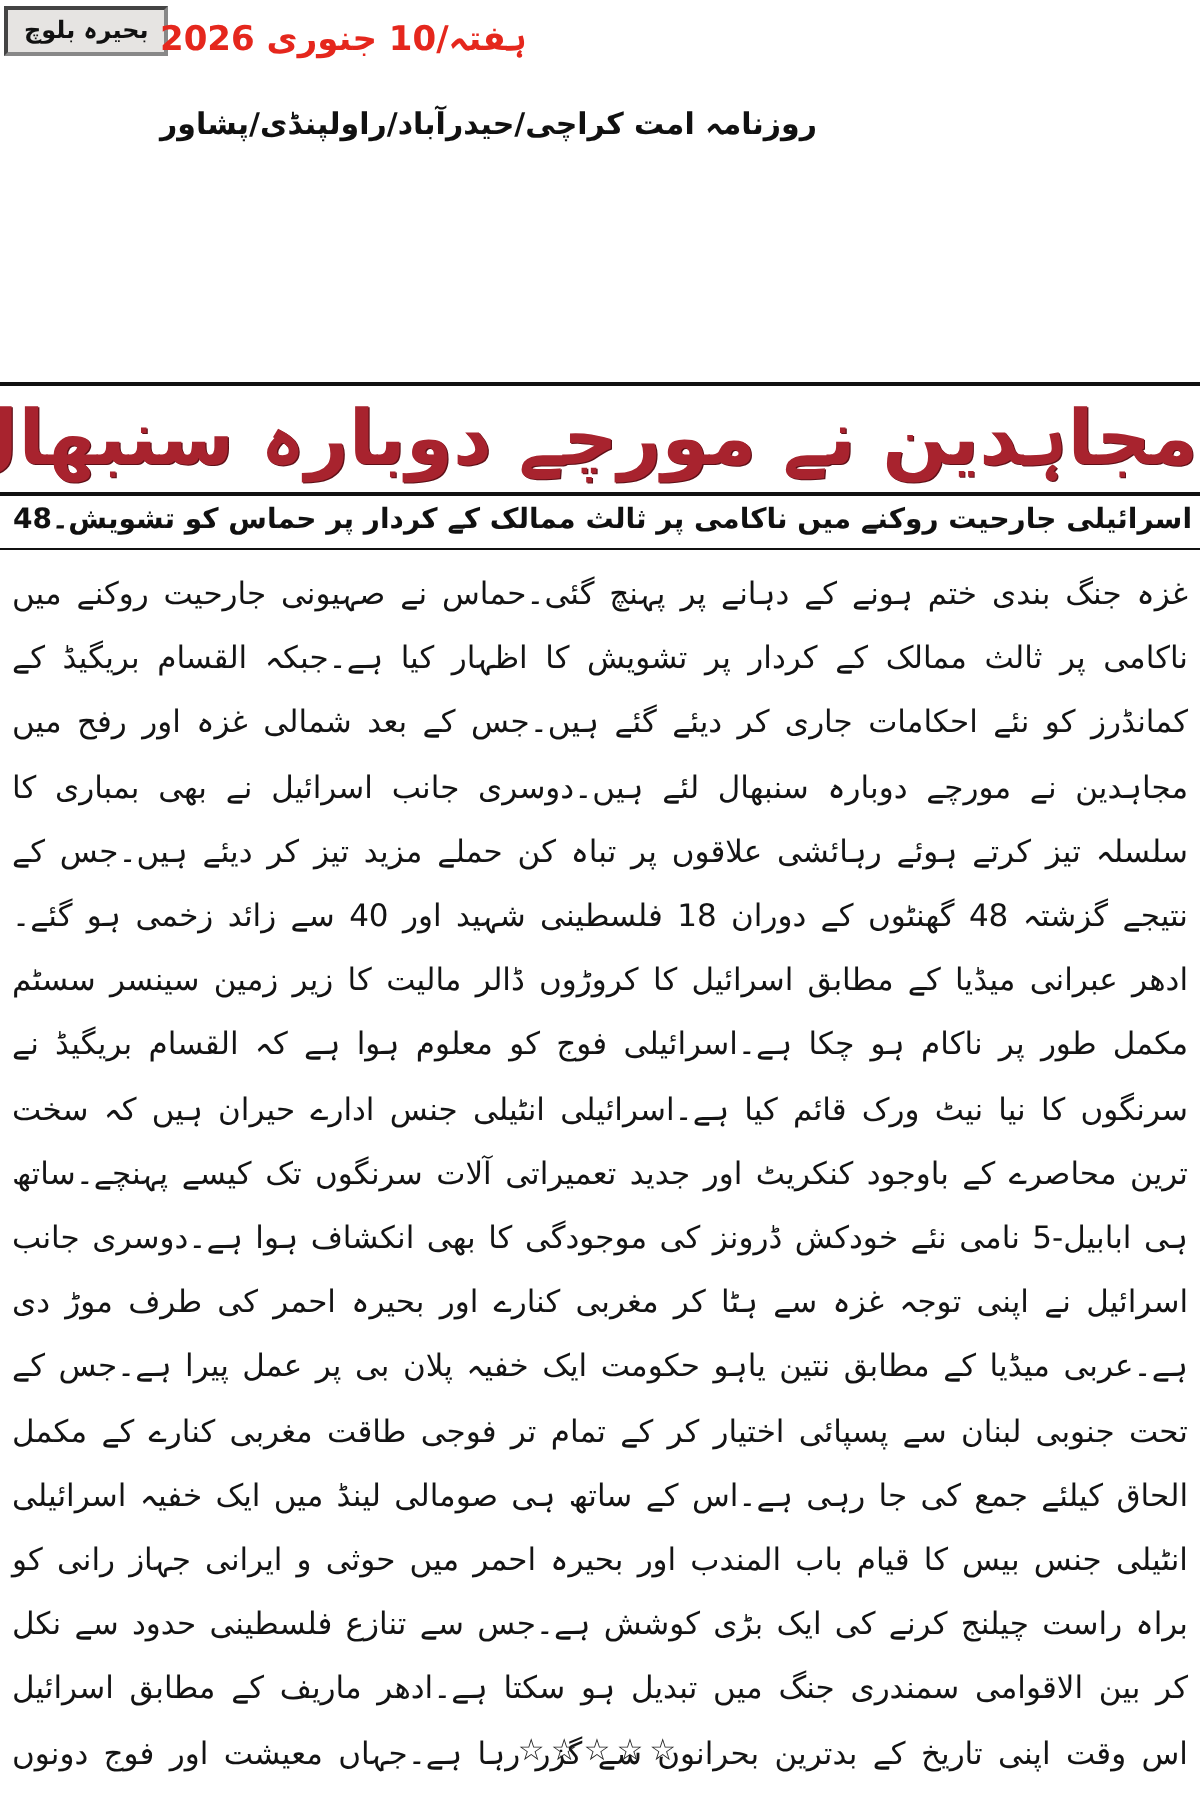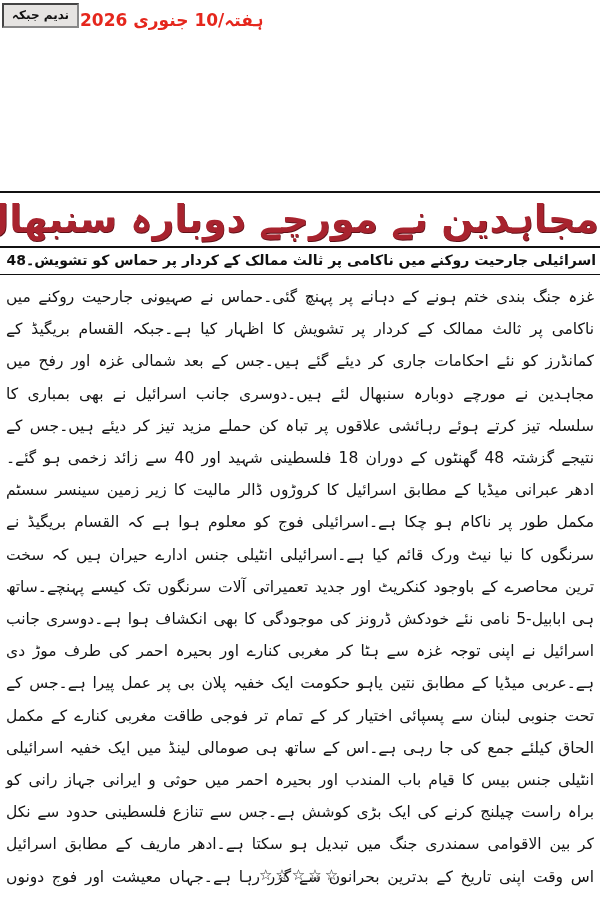--- a/index.html
+++ b/index.html
@@ -97,24 +97,25 @@
     font-size: 15px;
     letter-spacing: 3px;
     color: #222;
   }
 </style>
 </head>
 <body>
 
 <div class="page">
 
-  <div class="stamp">ندیم جبکہ</div>
+  <div class="stamp">بحیرہ بلوچ</div>
 
   <div class="header">
     <div class="date-line">ہفتہ/10 جنوری 2026</div>
+    <div class="publication-line">روزنامہ امت کراچی/حیدرآباد/راولپنڈی/پشاور</div>
   </div>
 
   <hr class="rule-thick rule-1">
 
   <div class="headline">مجاہدین نے مورچے دوبارہ سنبھال لئے</div>
 
   <hr class="rule-thick rule-2">
 
   <div class="subheadline">اسرائیلی جارحیت روکنے میں ناکامی پر ثالث ممالک کے کردار پر حماس کو تشویش۔48 گھنٹوں میں 18 فلسطینی شہید اور 40 زخمی</div>
 

